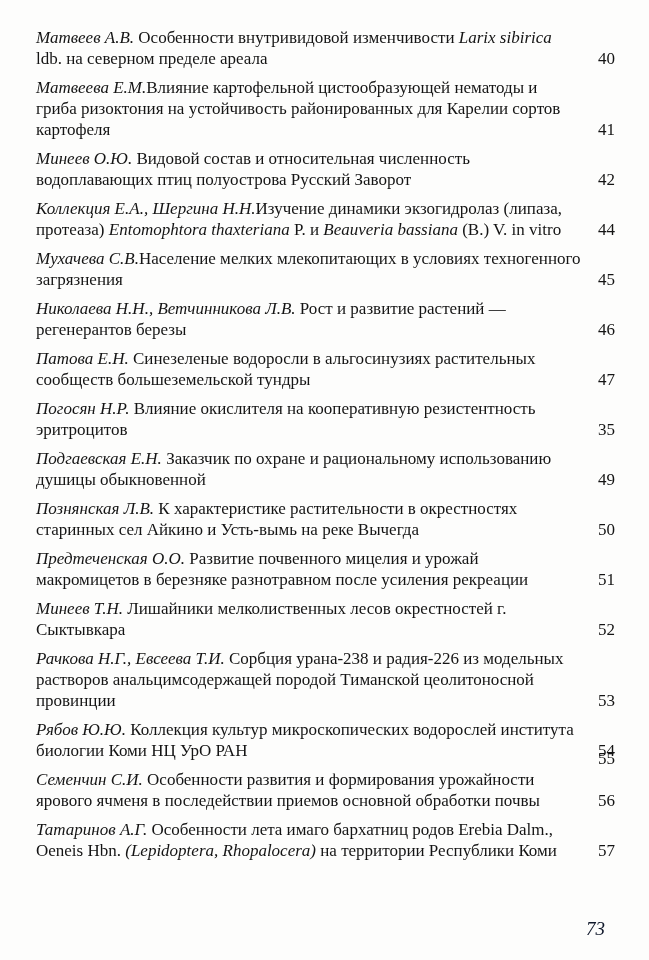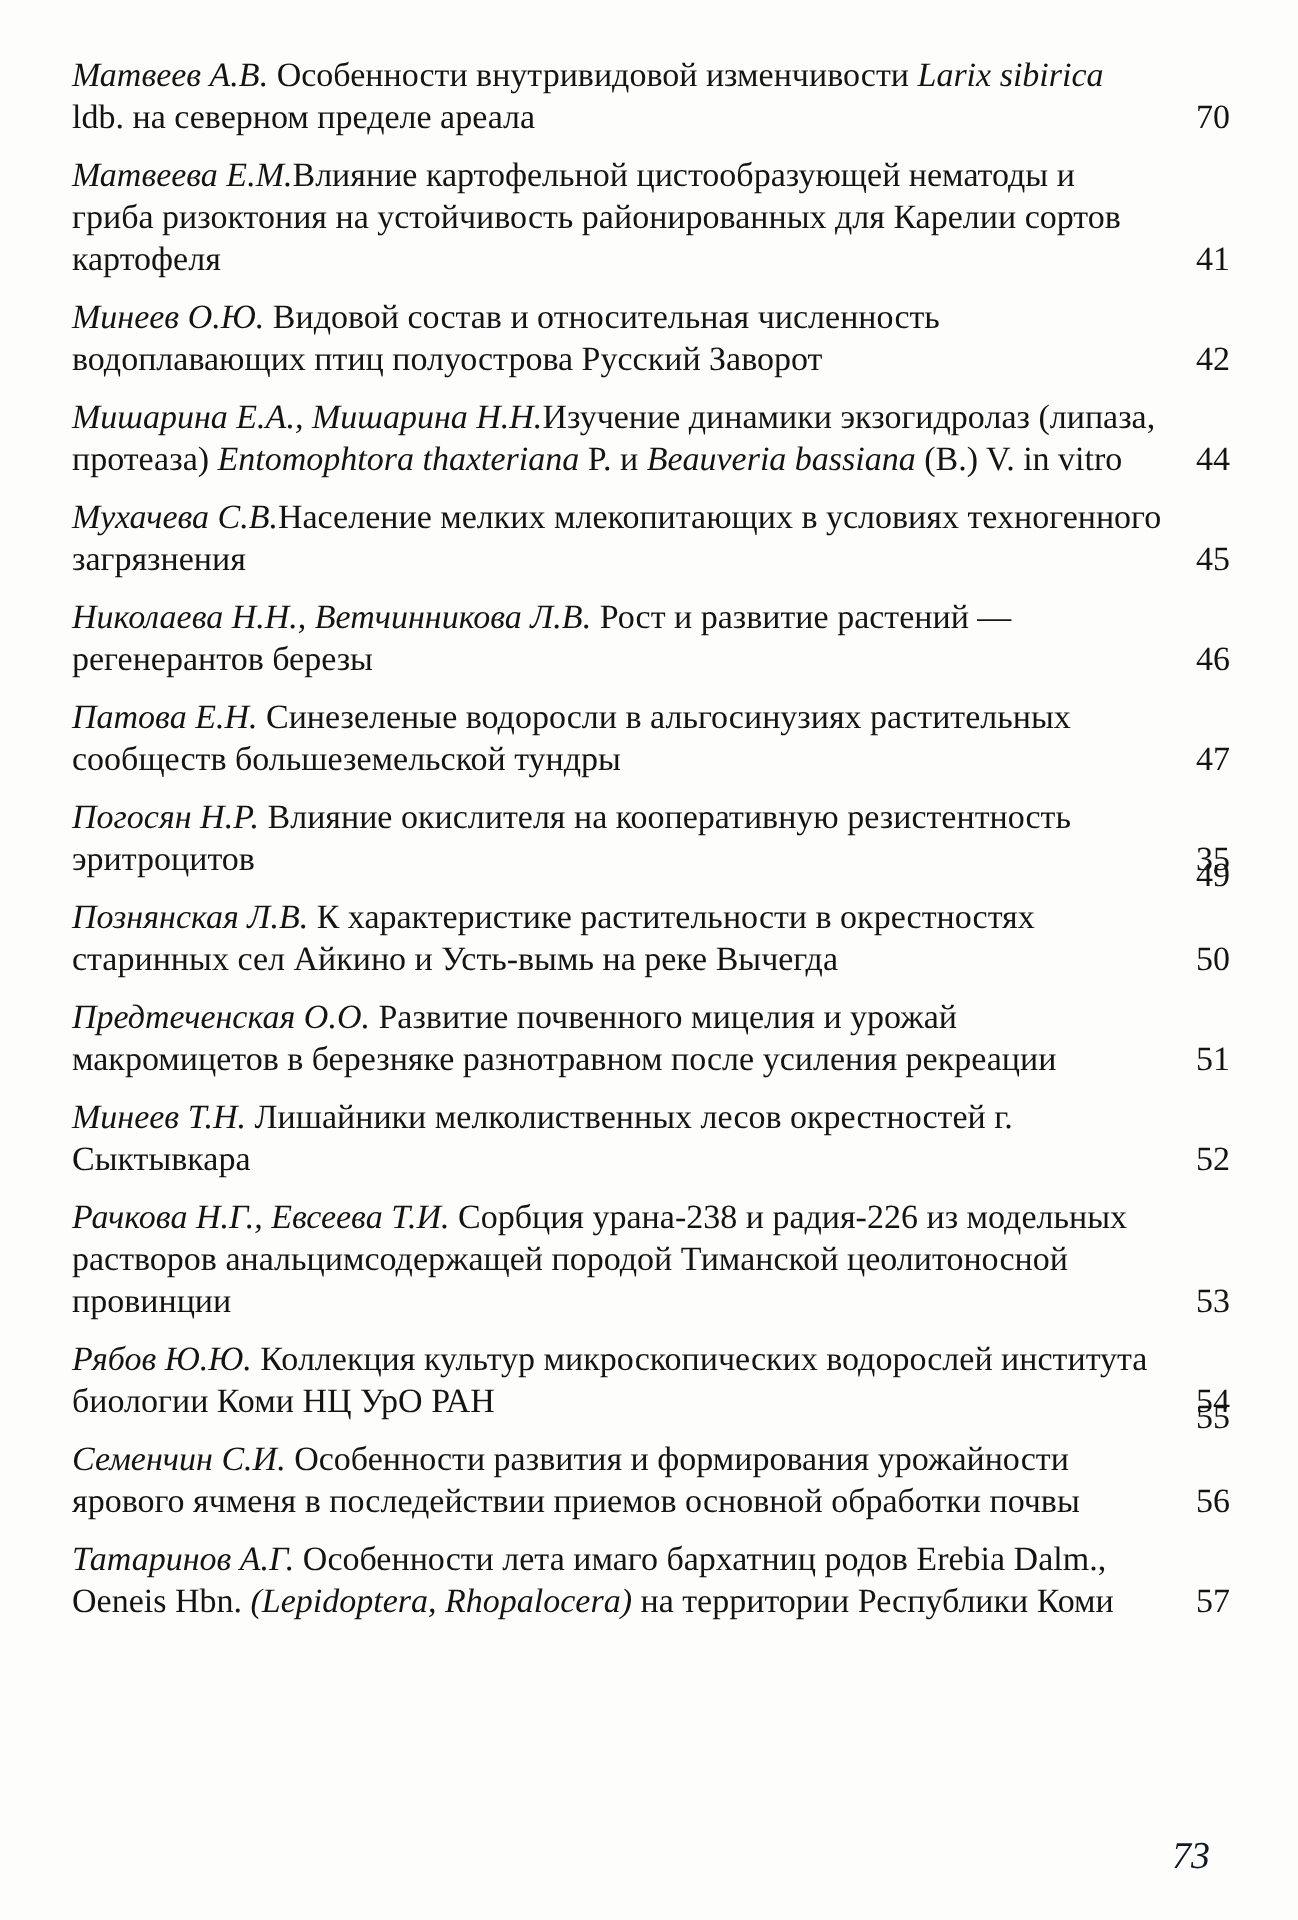--- a/index.html
+++ b/index.html
@@ -46,29 +46,29 @@
     font-size: 19px;
     font-style: italic;
     color: #0f172a;
   }
 </style>
 </head>
 <body>
 
 <div class="page">
   <div class="entries">
-      <div class="entry"><span><span class="seg it">Матвеев А.В.</span><span class="seg"> Особенности внутривидовой изменчивости </span><span class="seg it">Larix sibirica</span><span class="seg"> ldb. на северном пределе ареала</span></span><span class="pg">70</span></div>
+      <div class="entry"><span><span class="seg it">Матвеев А.В.</span><span class="seg"> Особенности внутривидовой изменчивости </span><span class="seg it">Larix sibirica</span><span class="seg"> ldb. на северном пределе ареала</span></span><span class="pg">40</span></div>
       <div class="entry"><span><span class="seg it">Матвеева Е.М.</span><span class="seg">Влияние картофельной цистообразующей нематоды и гриба ризоктония на устойчивость районированных для Карелии сортов картофеля</span></span><span class="pg">41</span></div>
       <div class="entry"><span><span class="seg it">Минеев О.Ю.</span><span class="seg"> Видовой состав и относительная численность водоплавающих птиц полуострова Русский Заворот</span></span><span class="pg">42</span></div>
-      <div class="entry"><span><span class="seg it">Мишарина Е.А., Мишарина Н.Н.</span><span class="seg">Изучение динамики экзогидролаз (липаза, протеаза) </span><span class="seg it">Entomophtora thaxteriana</span><span class="seg"> P. и </span><span class="seg it">Beauveria bassiana</span><span class="seg"> (B.) V. in vitro</span></span><span class="pg">44</span></div>
+      <div class="entry"><span><span class="seg it">Коллекция Е.А., Шергина Н.Н.</span><span class="seg">Изучение динамики экзогидролаз (липаза, протеаза) </span><span class="seg it">Entomophtora thaxteriana</span><span class="seg"> P. и </span><span class="seg it">Beauveria bassiana</span><span class="seg"> (B.) V. in vitro</span></span><span class="pg">44</span></div>
       <div class="entry"><span><span class="seg it">Мухачева С.В.</span><span class="seg">Население мелких млекопитающих в условиях техногенного загрязнения</span></span><span class="pg">45</span></div>
       <div class="entry"><span><span class="seg it">Николаева Н.Н., Ветчинникова Л.В.</span><span class="seg"> Рост и развитие растений — регенерантов березы</span></span><span class="pg">46</span></div>
       <div class="entry"><span><span class="seg it">Патова Е.Н.</span><span class="seg"> Синезеленые водоросли в альгосинузиях растительных сообществ большеземельской тундры</span></span><span class="pg">47</span></div>
       <div class="entry"><span><span class="seg it">Погосян Н.Р.</span><span class="seg"> Влияние окислителя на кооперативную резистентность эритроцитов</span></span><span class="pg">35</span></div>
-      <div class="entry"><span class="pg">49</span></div>
+      <div class="entry"><span><span class="seg it">Подгаевская Е.Н.</span><span class="seg"> Заказчик по охране и рациональному использованию душицы обыкновенной</span></span><span class="pg">49</span></div>
       <div class="entry"><span><span class="seg it">Познянская Л.В.</span><span class="seg"> К характеристике растительности в окрестностях старинных сел Айкино и Усть-вымь на реке Вычегда</span></span><span class="pg">50</span></div>
       <div class="entry"><span><span class="seg it">Предтеченская О.О.</span><span class="seg"> Развитие почвенного мицелия и урожай макромицетов в березняке разнотравном после усиления рекреации</span></span><span class="pg">51</span></div>
       <div class="entry"><span><span class="seg it">Минеев Т.Н.</span><span class="seg"> Лишайники мелколиственных лесов окрестностей г. Сыктывкара</span></span><span class="pg">52</span></div>
       <div class="entry"><span><span class="seg it">Рачкова Н.Г., Евсеева Т.И.</span><span class="seg"> Сорбция урана-238 и радия-226 из модельных растворов анальцимсодержащей породой Тиманской цеолитоносной провинции</span></span><span class="pg">53</span></div>
       <div class="entry"><span><span class="seg it">Рябов Ю.Ю.</span><span class="seg"> Коллекция культур микроскопических водорослей института биологии  Коми НЦ УрО РАН</span></span><span class="pg">54</span></div>
       <div class="entry"><span class="pg">55</span></div>
       <div class="entry"><span><span class="seg it">Семенчин С.И.</span><span class="seg"> Особенности развития и формирования урожайности ярового ячменя в последействии приемов основной обработки почвы</span></span><span class="pg">56</span></div>
       <div class="entry"><span><span class="seg it">Татаринов А.Г.</span><span class="seg"> Особенности лета имаго бархатниц родов Erebia Dalm., Oeneis Hbn. </span><span class="seg it">(Lepidoptera, Rhopalocera)</span><span class="seg"> на территории Республики Коми</span></span><span class="pg">57</span></div>
     </div>
   <span class="folio">73</span>

